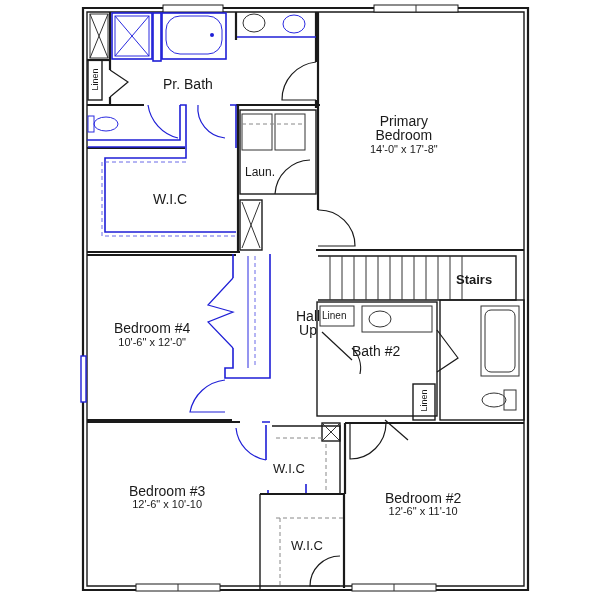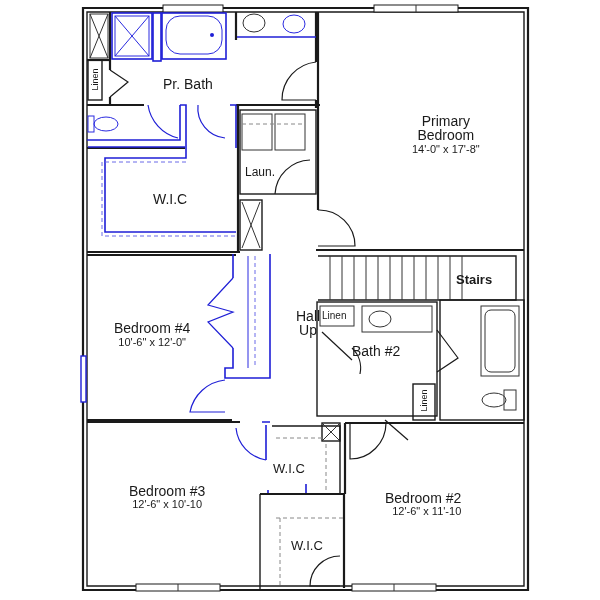--- a/index.html
+++ b/index.html
@@ -179,21 +179,21 @@
     <path class="wall" d="M345 423 H524"></path>
     <path class="door" d="M386 423 A36 36 0 0 1 350 459 V423"></path>
     <path class="wall" d="M345 423 V494"></path>
   </g>
 </svg>
 
 <div class="label room-name" style="left:163px;top:77px;text-align:center;">Pr. Bath</div>
 
 <div class="label vert" style="left:83px;top:75px;width:24px;">Linen</div>
 
-<div class="label room-name" style="left:412px;top:114px;">
+<div class="label room-name" style="left:370px;top:114px;">
   <div>Primary</div>
   <div>Bedroom</div>
   <div class="room-dim" style="margin-top:2px;">14'-0" x 17'-8"</div>
 </div>
 
 <div class="label small" style="left:245px;top:166px;">Laun.</div>
 
 <div class="label room-name" style="left:153px;top:192px;">W.I.C</div>
 
 <div class="label small" style="left:456px;top:273px;font-size:13px;font-weight:bold;">Stairs</div>
@@ -214,18 +214,18 @@
   <div class="room-dim" style="margin-top:2px;">10'-6" x 12'-0"</div>
 </div>
 
 <div class="label small" style="left:273px;top:462px;font-size:13px;">W.I.C</div>
 
 <div class="label room-name" style="left:129px;top:484px;">
   <div>Bedroom #3</div>
   <div class="room-dim" style="margin-top:1px;">12'-6" x 10'-10</div>
 </div>
 
-<div class="label room-name" style="left:385px;top:491px;text-align:right;">
+<div class="label room-name" style="left:385px;top:491px;">
   <div>Bedroom #2</div>
   <div class="room-dim" style="margin-top:1px;">12'-6" x 11'-10</div>
 </div>
 
 <div class="label small" style="left:291px;top:539px;font-size:13px;">W.I.C</div>
 
 </body></html>

